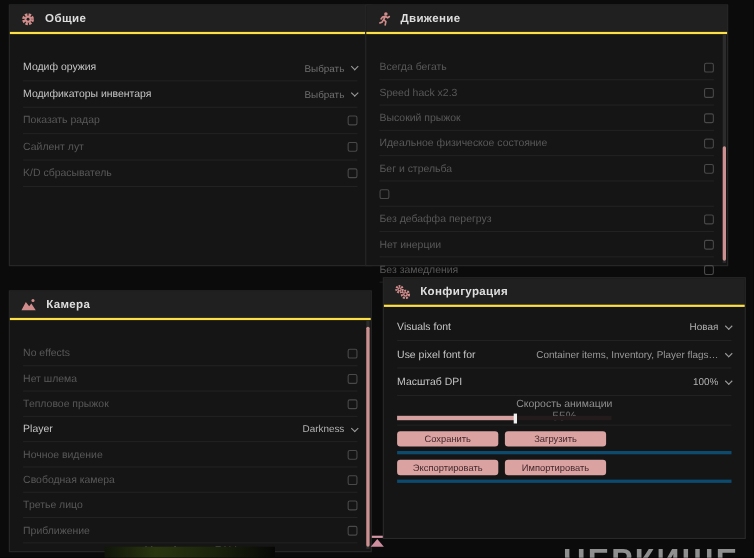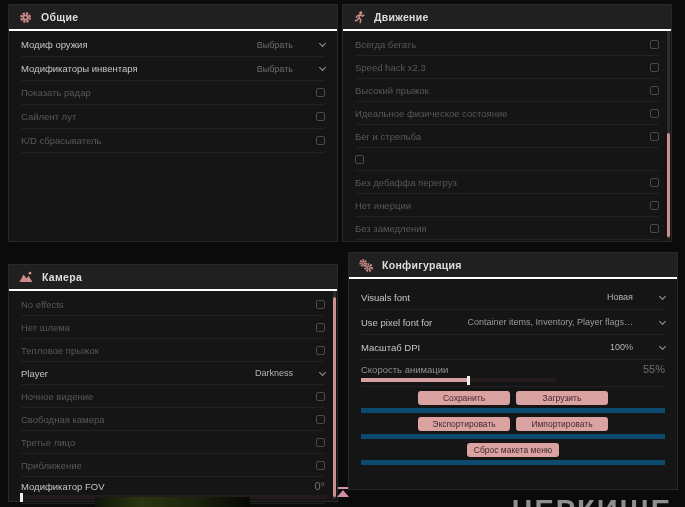--- a/index.html
+++ b/index.html
@@ -8,58 +8,58 @@
     position:relative; width:685px; height:507px; overflow:hidden;
     background:#0b0b0b;
   }
   .panel {
     position:absolute; width:330px; height:238px;
     background:#151515; border:1px solid #292929;
   }
   .phead {
     height:26px; display:flex; align-items:center; gap:9px;
     padding:0 10px; background:#202020;
-    border-bottom:2px solid #ffffff;
+    border-bottom:2px solid #fde047;
   }
   .picon { display:flex; align-items:center; }
   .ptitle { font-size:10.5px; font-weight:bold; color:#dedede; letter-spacing:0.3px; }
-  .pbody { position:relative; height:208px; padding-top:2px; }
+  .pbody { position:relative; height:208px; padding-top:19px; }
   .row {
     height:23px; margin:0 12px; display:flex; align-items:center;
     justify-content:space-between; border-bottom:1px solid #222222;
   }
   .row24 { height:24px; }
   .row25 { height:25px; }
   .lbl { font-size:9.5px; white-space:nowrap; }
   .bright { color:#c6c6c6; }
   .mid { color:#8f8f8f; }
   .dim { color:#585858; }
   .cb {
     width:9px; height:9px; border:1px solid #494949; border-radius:2px;
     background:transparent; flex:none;
   }
-  .dd { display:flex; align-items:center; gap:27px; }
+  .dd { display:flex; align-items:center; gap:7px; }
   .ddval { font-size:9px; }
   .ddval-dim { color:#6f6f6f; }
   .ddval-light { color:#b3b3b3; }
   .ddval-mid { color:#9a9a9a; }
   .chev {
     width:5px; height:5px; border-right:1.5px solid #9a9a9a;
     border-bottom:1.5px solid #9a9a9a; transform:rotate(45deg);
     margin-bottom:2px; flex:none;
   }
   .val-right { font-size:11px; color:#6f6f6f; }
   .rowtall { margin:0 12px; border-bottom:1px solid #222222; padding-top:2px; }
-  .rowline { height:14px; display:flex; align-items:center; justify-content:space-between; }
+  .rowline { height:14px; display:flex; align-items:center; justify-content:space-between;flex-direction:column; }
   .slider { position:relative; height:4px; background:#241c1c; margin:2px 0 4px 0; }
   .sfill { position:absolute; left:0; top:0; height:4px; background:#d6a0a0; width:0; }
   .shandle { position:absolute; top:-2.5px; width:3px; height:9px; background:#efefef; }
   .btnrow {
     height:26px; margin:0 12px; display:flex; align-items:center;
-    justify-content:center; gap:6px; border-bottom:5px solid #0c4a6e;
+    gap:6px; border-bottom:3px solid #0c4a6e;
   }
   .btn {
     width:92px; height:14px; border:none; border-radius:3px;
     background:#dba2a2; color:#44292c; font-size:8.5px;
     font-family:"Liberation Sans", sans-serif;
     display:flex; align-items:center; justify-content:center; cursor:pointer;
   }
   .scrolltrack { position:absolute; right:1px; top:0; width:3px; height:100%; background:#2c2c2c; }
   .scrollthumb { position:absolute; right:1px; width:3px; background:#cc9090; border-radius:2px; }
   .watermark {
@@ -117,21 +117,21 @@
         <span class="lbl dim">Сайлент лут</span>
         <span class="cb"></span>
       </div>
       <div class="row row24">
         <span class="lbl dim">K/D сбрасыватель</span>
         <span class="cb"></span>
       </div>
     </div>
   </div>
 
-  <div class="panel" style="left:342px; top:4px;">
+  <div class="panel" style="left:332px; top:4px;">
     <div class="phead">
       <span class="picon">
         <svg width="12" height="13" viewBox="0 0 12 13">
           <circle cx="7.8" cy="1.8" r="1.6" fill="#d08b8b"></circle>
           <path d="M7.2 3.8 L5.8 6.8 L7.8 8.6 L7.2 11.6 M5.8 6.8 L4.2 9.2 L2.4 9.8 M7.2 3.8 L9.4 5.2 L11 4.0 M7.2 3.8 L4.6 4.6 L3.4 6.2" stroke="#d08b8b" stroke-width="1.5" fill="none" stroke-linecap="round" stroke-linejoin="round"></path>
         </svg>
       </span>
       <span class="ptitle">Движение</span>
     </div>
     <div class="pbody">
@@ -283,23 +283,20 @@
         </div>
       </div>
       <div class="btnrow">
         <button class="btn">Сохранить</button>
         <button class="btn">Загрузить</button>
       </div>
       <div class="btnrow">
         <button class="btn">Экспортировать</button>
         <button class="btn">Импортировать</button>
       </div>
-      <div class="btnrow">
-        <button class="btn">Сброс макета меню</button>
-      </div>
     </div>
   </div>
 
   <div class="green-strip"></div>
   <div class="watermark">ЧЕРКИШЕ</div>
   <div class="pointer-marker">
     <div class="pointer-bar"></div>
     <div class="pointer-tri"></div>
   </div>
 

